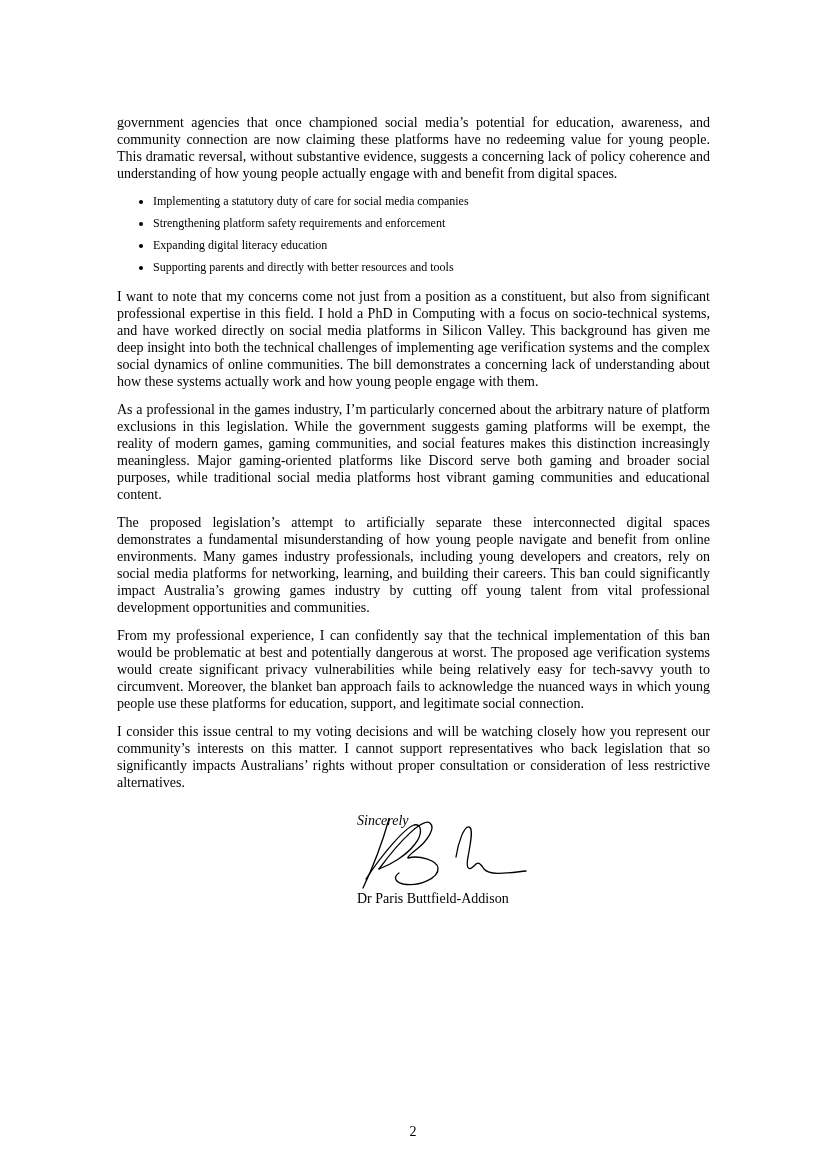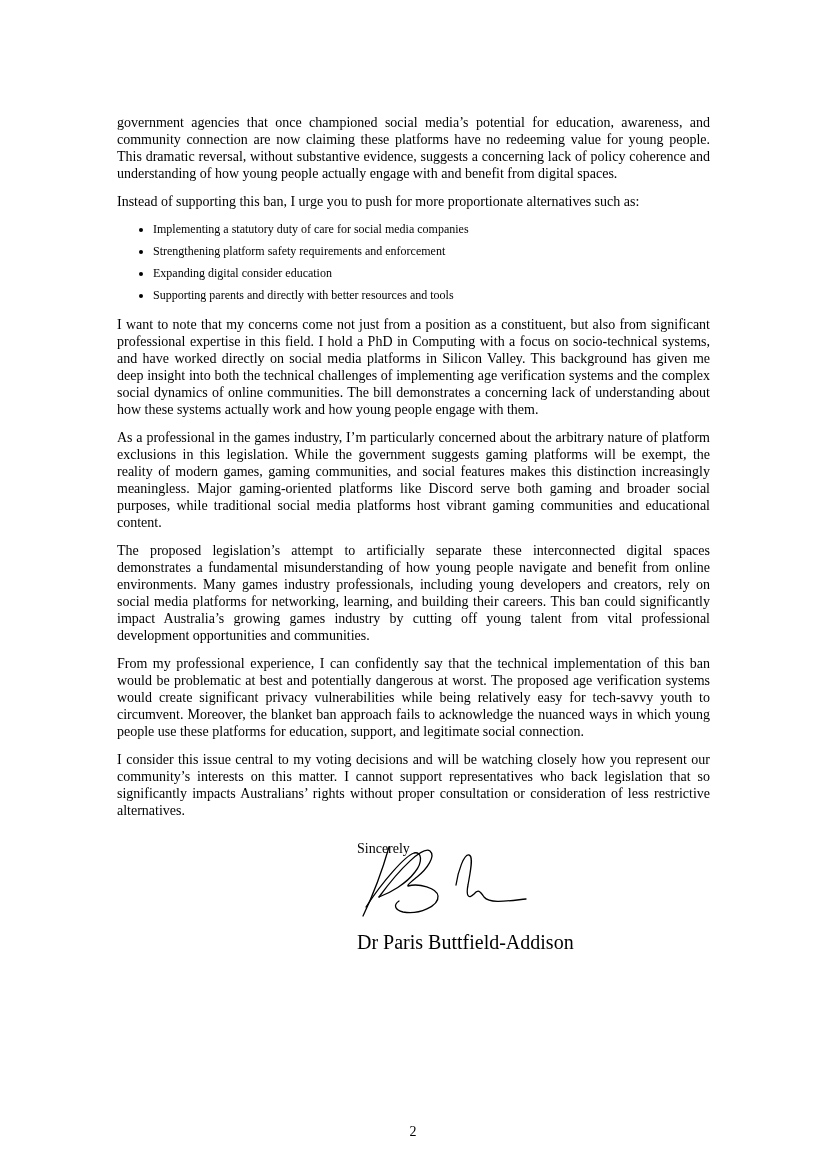--- a/index.html
+++ b/index.html
@@ -47,33 +47,34 @@
   .sig-block {
     position: relative;
     margin-left: 240px;
     margin-top: 21px;
     height: 96px;
   }
   .closing {
     font-size: 14px;
     line-height: 17px;
     margin: 0;
+    font-style: italic;
   }
   .signature-svg {
     position: absolute;
     left: 0px;
     top: 3px;
     width: 172px;
     height: 78px;
   }
   .signer {
     position: absolute;
     left: 0px;
-    top: 94px;
-    font-size: 20px;
+    top: 78px;
+    font-size: 14px;
     line-height: 17px;
     white-space: nowrap;
   }
   .footer {
     position: absolute;
     left: 0;
     top: 1124px;
     width: 826px;
     text-align: center;
     font-size: 14px;
@@ -81,26 +82,25 @@
   }
 </style>
 </head>
 <body>
 
 <div class="page">
   <div class="content">
 
     <p class="para">government agencies that once championed social media’s potential for education, awareness, and community connection are now claiming these platforms have no redeeming value for young people. This dramatic reversal, without substantive evidence, suggests a concerning lack of policy coherence and understanding of how young people actually engage with and benefit from digital spaces.</p>
 
-    <p class="para">Instead of supporting this ban, I urge you to push for more proportionate alternatives such as:</p>
 
     <ul class="bullets">
       <li>Implementing a statutory duty of care for social media companies</li>
       <li>Strengthening platform safety requirements and enforcement</li>
-      <li>Expanding digital consider education</li>
+      <li>Expanding digital literacy education</li>
       <li>Supporting parents and directly with better resources and tools</li>
     </ul>
 
     <p class="para">I want to note that my concerns come not just from a position as a constituent, but also from significant professional expertise in this field. I hold a PhD in Computing with a focus on socio-technical systems, and have worked directly on social media platforms in Silicon Valley. This background has given me deep insight into both the technical challenges of implementing age verification systems and the complex social dynamics of online communities. The bill demonstrates a concerning lack of understanding about how these systems actually work and how young people engage with them.</p>
 
     <p class="para">As a professional in the games industry, I’m particularly concerned about the arbitrary nature of platform exclusions in this legislation. While the government suggests gaming platforms will be exempt, the reality of modern games, gaming communities, and social features makes this distinction increasingly meaningless. Major gaming-oriented platforms like Discord serve both gaming and broader social purposes, while traditional social media platforms host vibrant gaming communities and educational content.</p>
 
     <p class="para">The proposed legislation’s attempt to artificially separate these interconnected digital spaces demonstrates a fundamental misunderstanding of how young people navigate and benefit from online environments. Many games industry professionals, including young developers and creators, rely on social media platforms for networking, learning, and building their careers. This ban could significantly impact Australia’s growing games industry by cutting off young talent from vital professional development opportunities and communities.</p>
 
     <p class="para">From my professional experience, I can confidently say that the technical implementation of this ban would be problematic at best and potentially dangerous at worst. The proposed age verification systems would create significant privacy vulnerabilities while being relatively easy for tech-savvy youth to circumvent. Moreover, the blanket ban approach fails to acknowledge the nuanced ways in which young people use these platforms for education, support, and legitimate social connection.</p>

